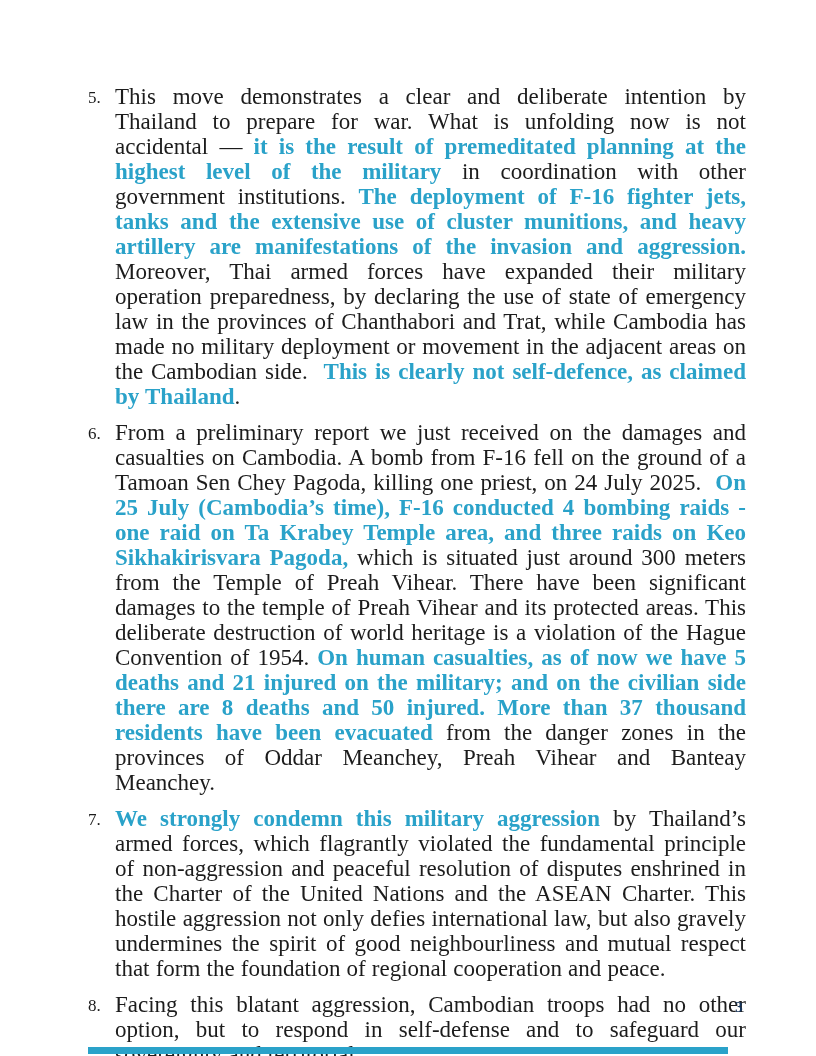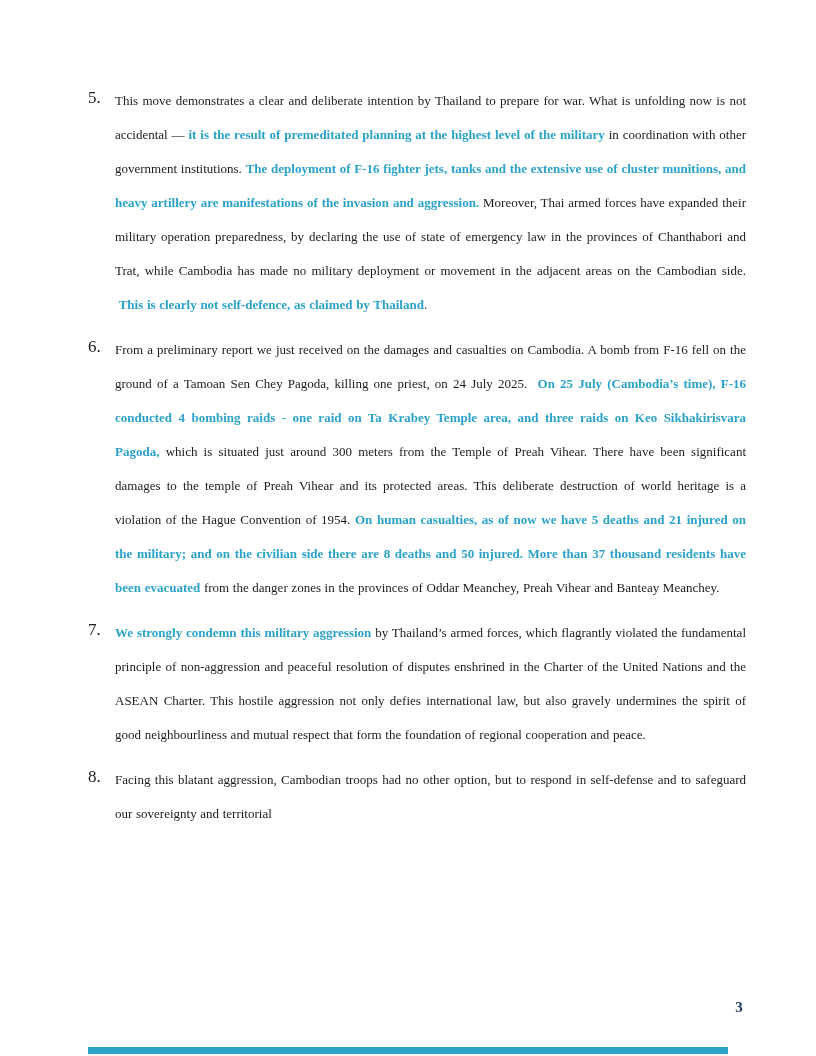--- a/index.html
+++ b/index.html
@@ -28,22 +28,22 @@
   }
   .list-num {
     flex: 0 0 27px;
     width: 27px;
     font-size: 17px;
     line-height: 28.45px;
     text-align: left;
   }
   .list-body {
     flex: 1 1 auto;
-    font-size: 13px;
-    line-height: 34px;
+    font-size: 23px;
+    line-height: 25px;
     text-align: justify;
     word-spacing: 0.4px;
   }
   .run-accent {
     color: #2AA2C9;
     font-weight: bold;
   }
   .page-number {
     position: absolute;
     left: 729px;

